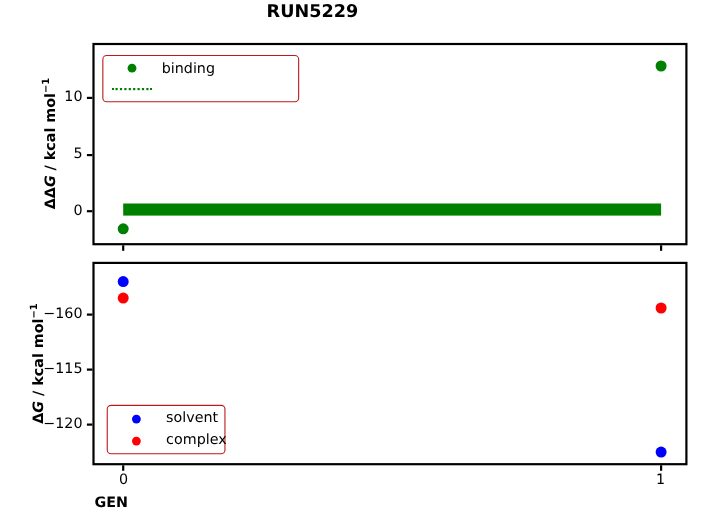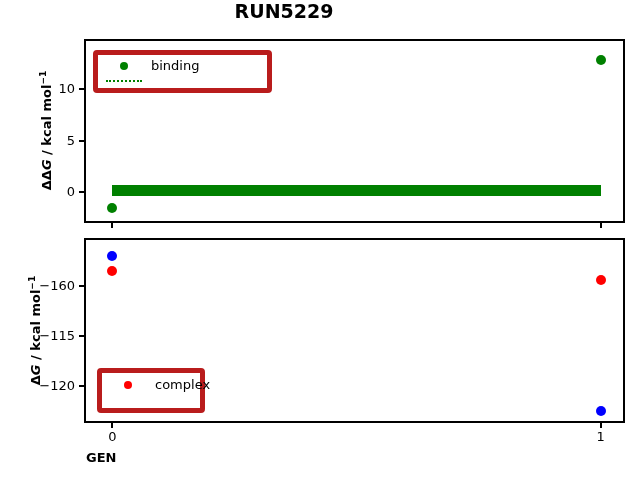--- a/index.html
+++ b/index.html
@@ -5,21 +5,21 @@
   html, body { margin: 0; padding: 0; background: #ffffff; }
   .figure {
     position: relative;
     width: 640px; height: 480px;
     background: #ffffff;
     font-family: "DejaVu Sans", sans-serif;
     overflow: hidden;
   }
   .suptitle {
     position: absolute; left: 0; top: 7; width: 568px;
-    text-align: center; font-size: 19px; font-weight: bold; color: #000;
+    text-align: center; font-size: 16px; font-weight: bold; color: #000;
   }
   .axes {
     position: absolute;
     border: 2px solid #000000;
     background: #ffffff;
     box-sizing: content-box;
   }
   .axes-0 { left: 84px; top: 39px;  width: 537px; height: 180px; }
   .axes-1 { left: 84px; top: 238px; width: 537px; height: 181px; }
   .tick { position: absolute; background: #000000; }
@@ -41,23 +41,23 @@
   .xlabel {
     position: absolute; left: 86px; top: 450px; width: 537px;
     font-size: 13px; font-weight: bold; color: #000;
   }
   .point {
     position: absolute; width: 10px; height: 10px; border-radius: 50%;
   }
   .band { position: absolute; }
   .legend {
     position: absolute;
-    border: 5px solid #b91c1c; border-radius: 4px;
+    border: 1px solid #b91c1c; border-radius: 4px;
     background: rgba(255,255,255,0.9);
-    display: flex; flex-direction: column; justify-content: flex-start;
+    display: flex; flex-direction: column; justify-content: flex-end;
     gap: 3px; padding: 3px 7px; box-sizing: border-box;
   }
   .legend-top    { left: 93px; top: 50px;  width: 179px; height: 43px; }
   .legend-bottom { left: 97px; top: 368px; width: 108px; height: 45px; }
   .legend-row { display: flex; align-items: center; height: 17px; }
   .legend-handle {
     width: 38px; display: flex; align-items: center; justify-content: center;
     flex: 0 0 38px;
   }
   .legend-dot { width: 8px; height: 8px; border-radius: 50%; }
@@ -93,20 +93,26 @@
   </div>
 
   <div class="axes axes-1"></div>
   <div class="ylabel ylabel-bottom">
     <span>Δ</span><span class="ital">G</span><span> / kcal mol</span><sup>−1</sup>
   </div>
 
   <div class="legend legend-bottom">
     <div class="legend-row">
       <span class="legend-handle">
+        <span class="legend-dot" style="background:#0000ff"></span>
+      </span>
+      <span class="legend-label">solvent</span>
+    </div>
+    <div class="legend-row">
+      <span class="legend-handle">
         <span class="legend-dot" style="background:#ff0000"></span>
       </span>
       <span class="legend-label">complex</span>
     </div>
   </div>
 
   <div class="xlabel">GEN</div>
 
   <div id="dynamic-layer">
       <div class="tick" style="left: 79px; top: 88.3429px; width: 5px; height: 2px;"></div>

